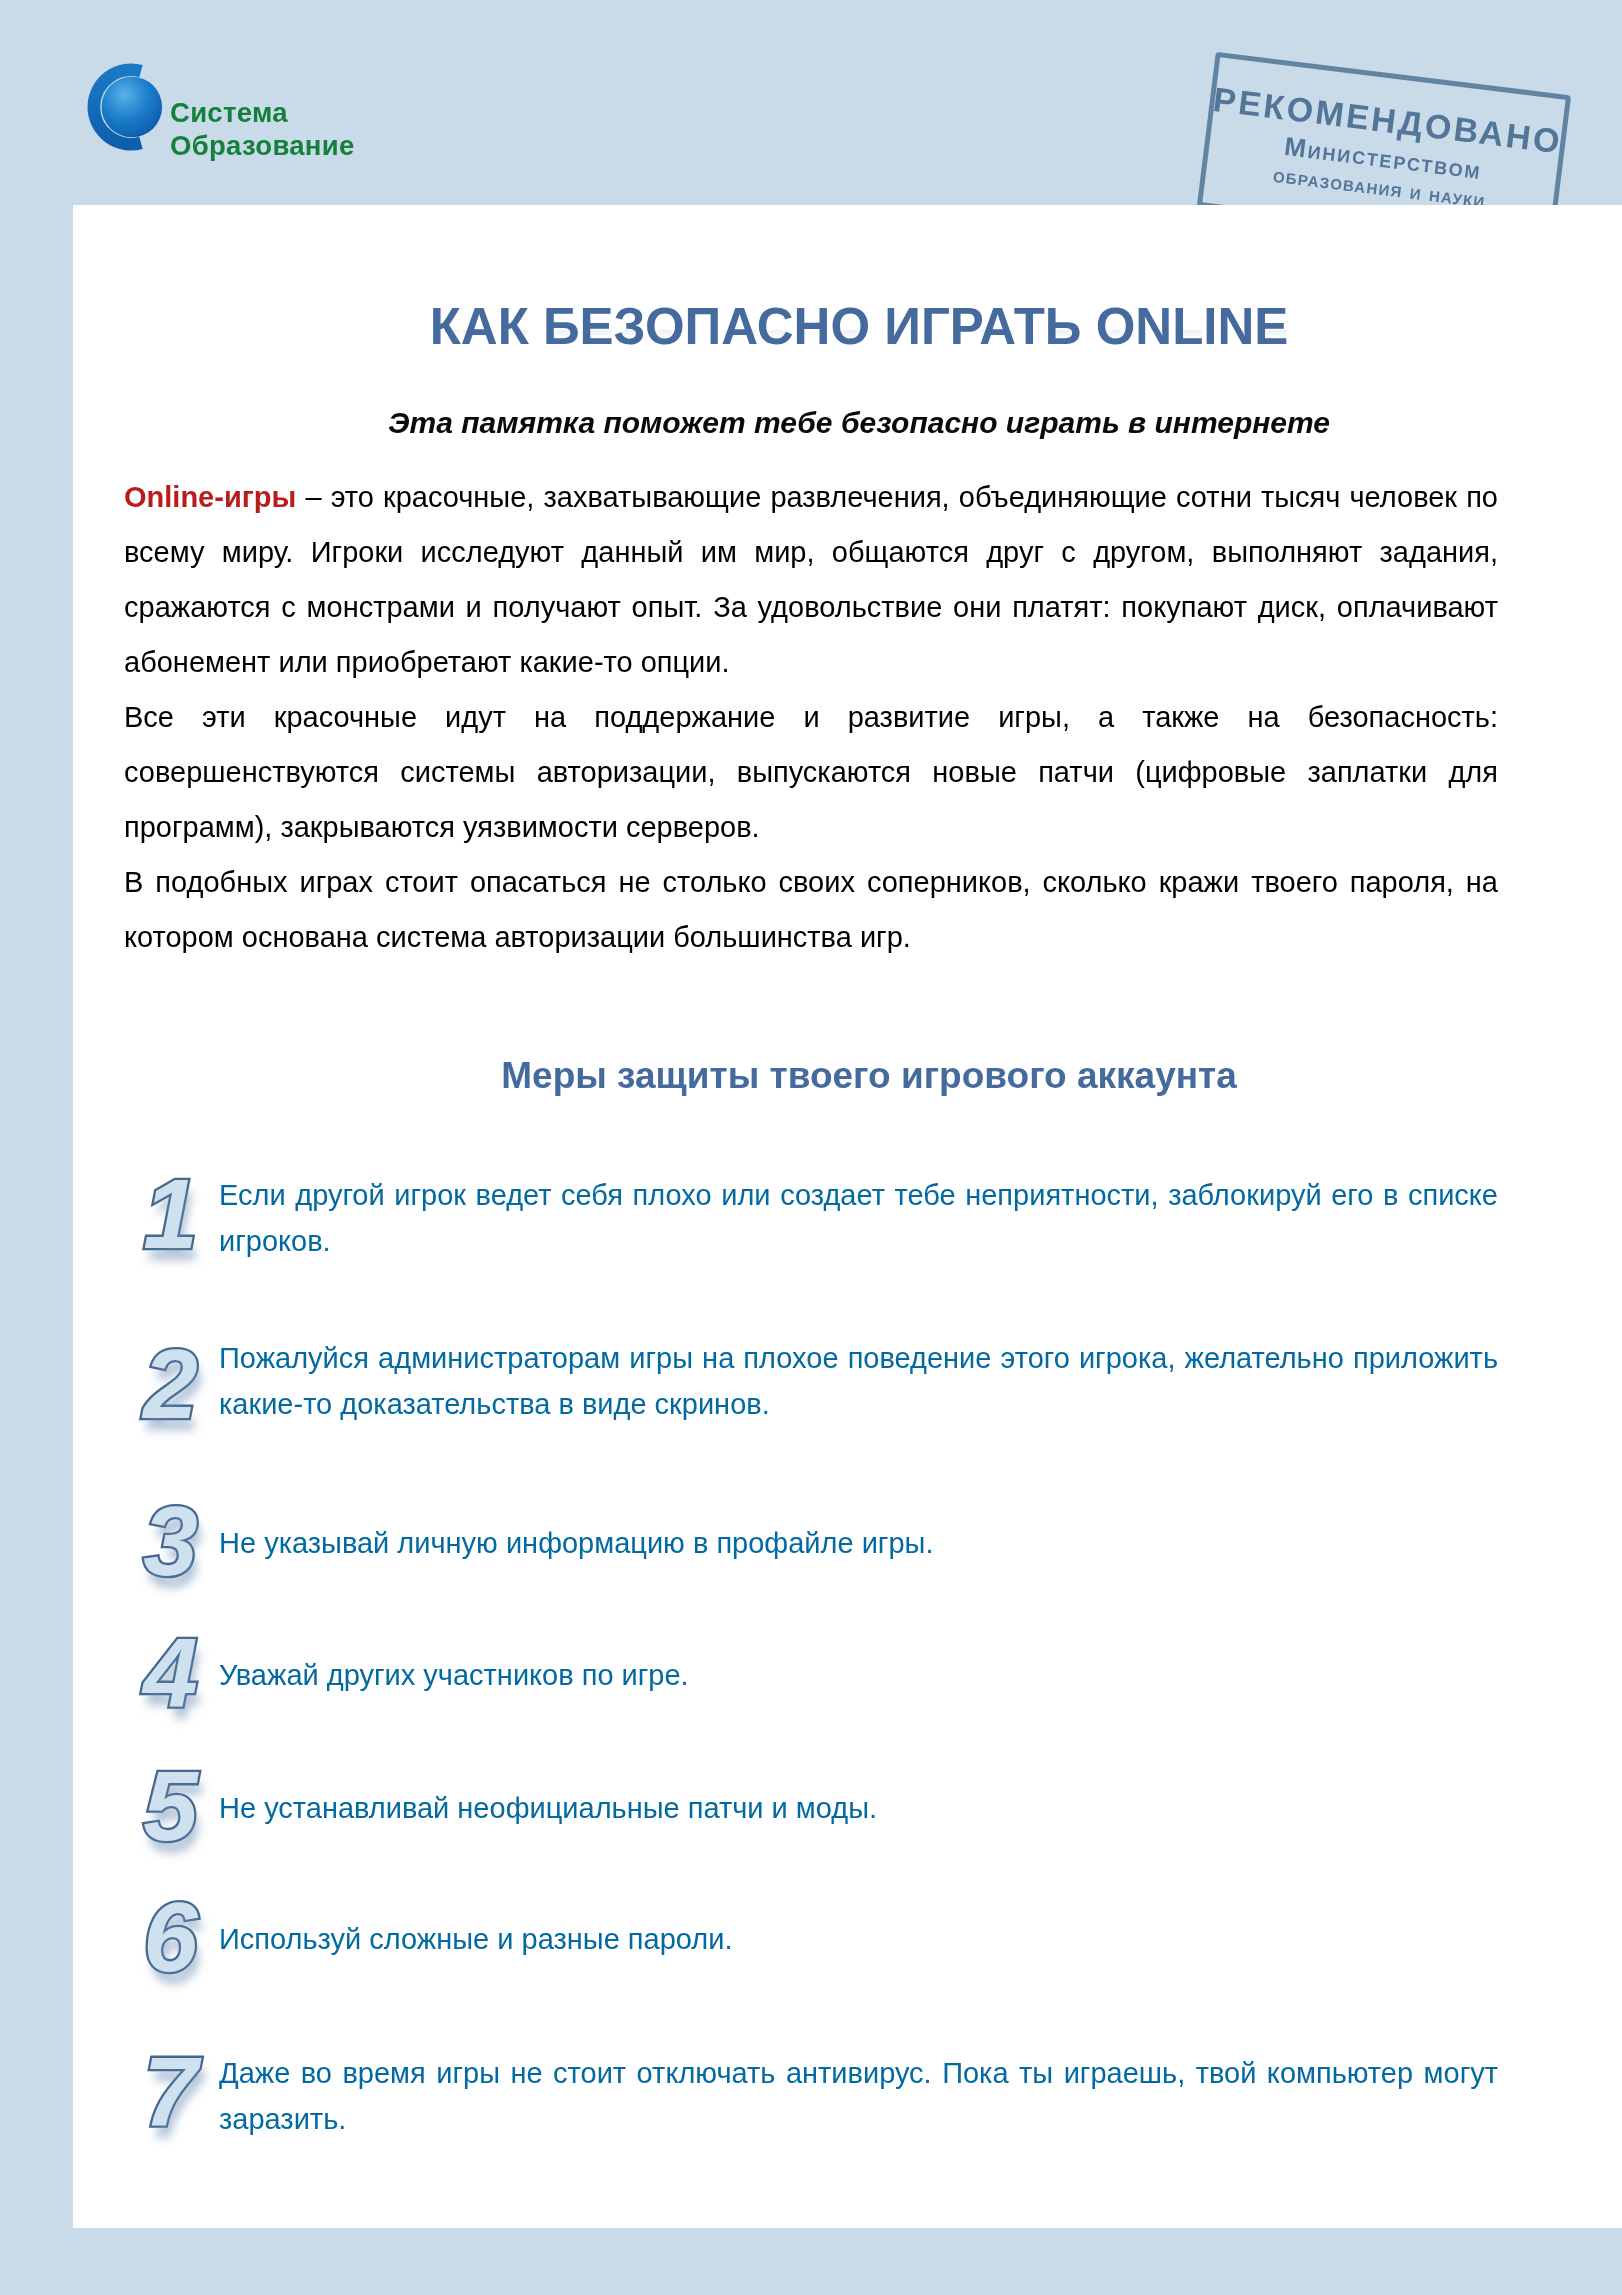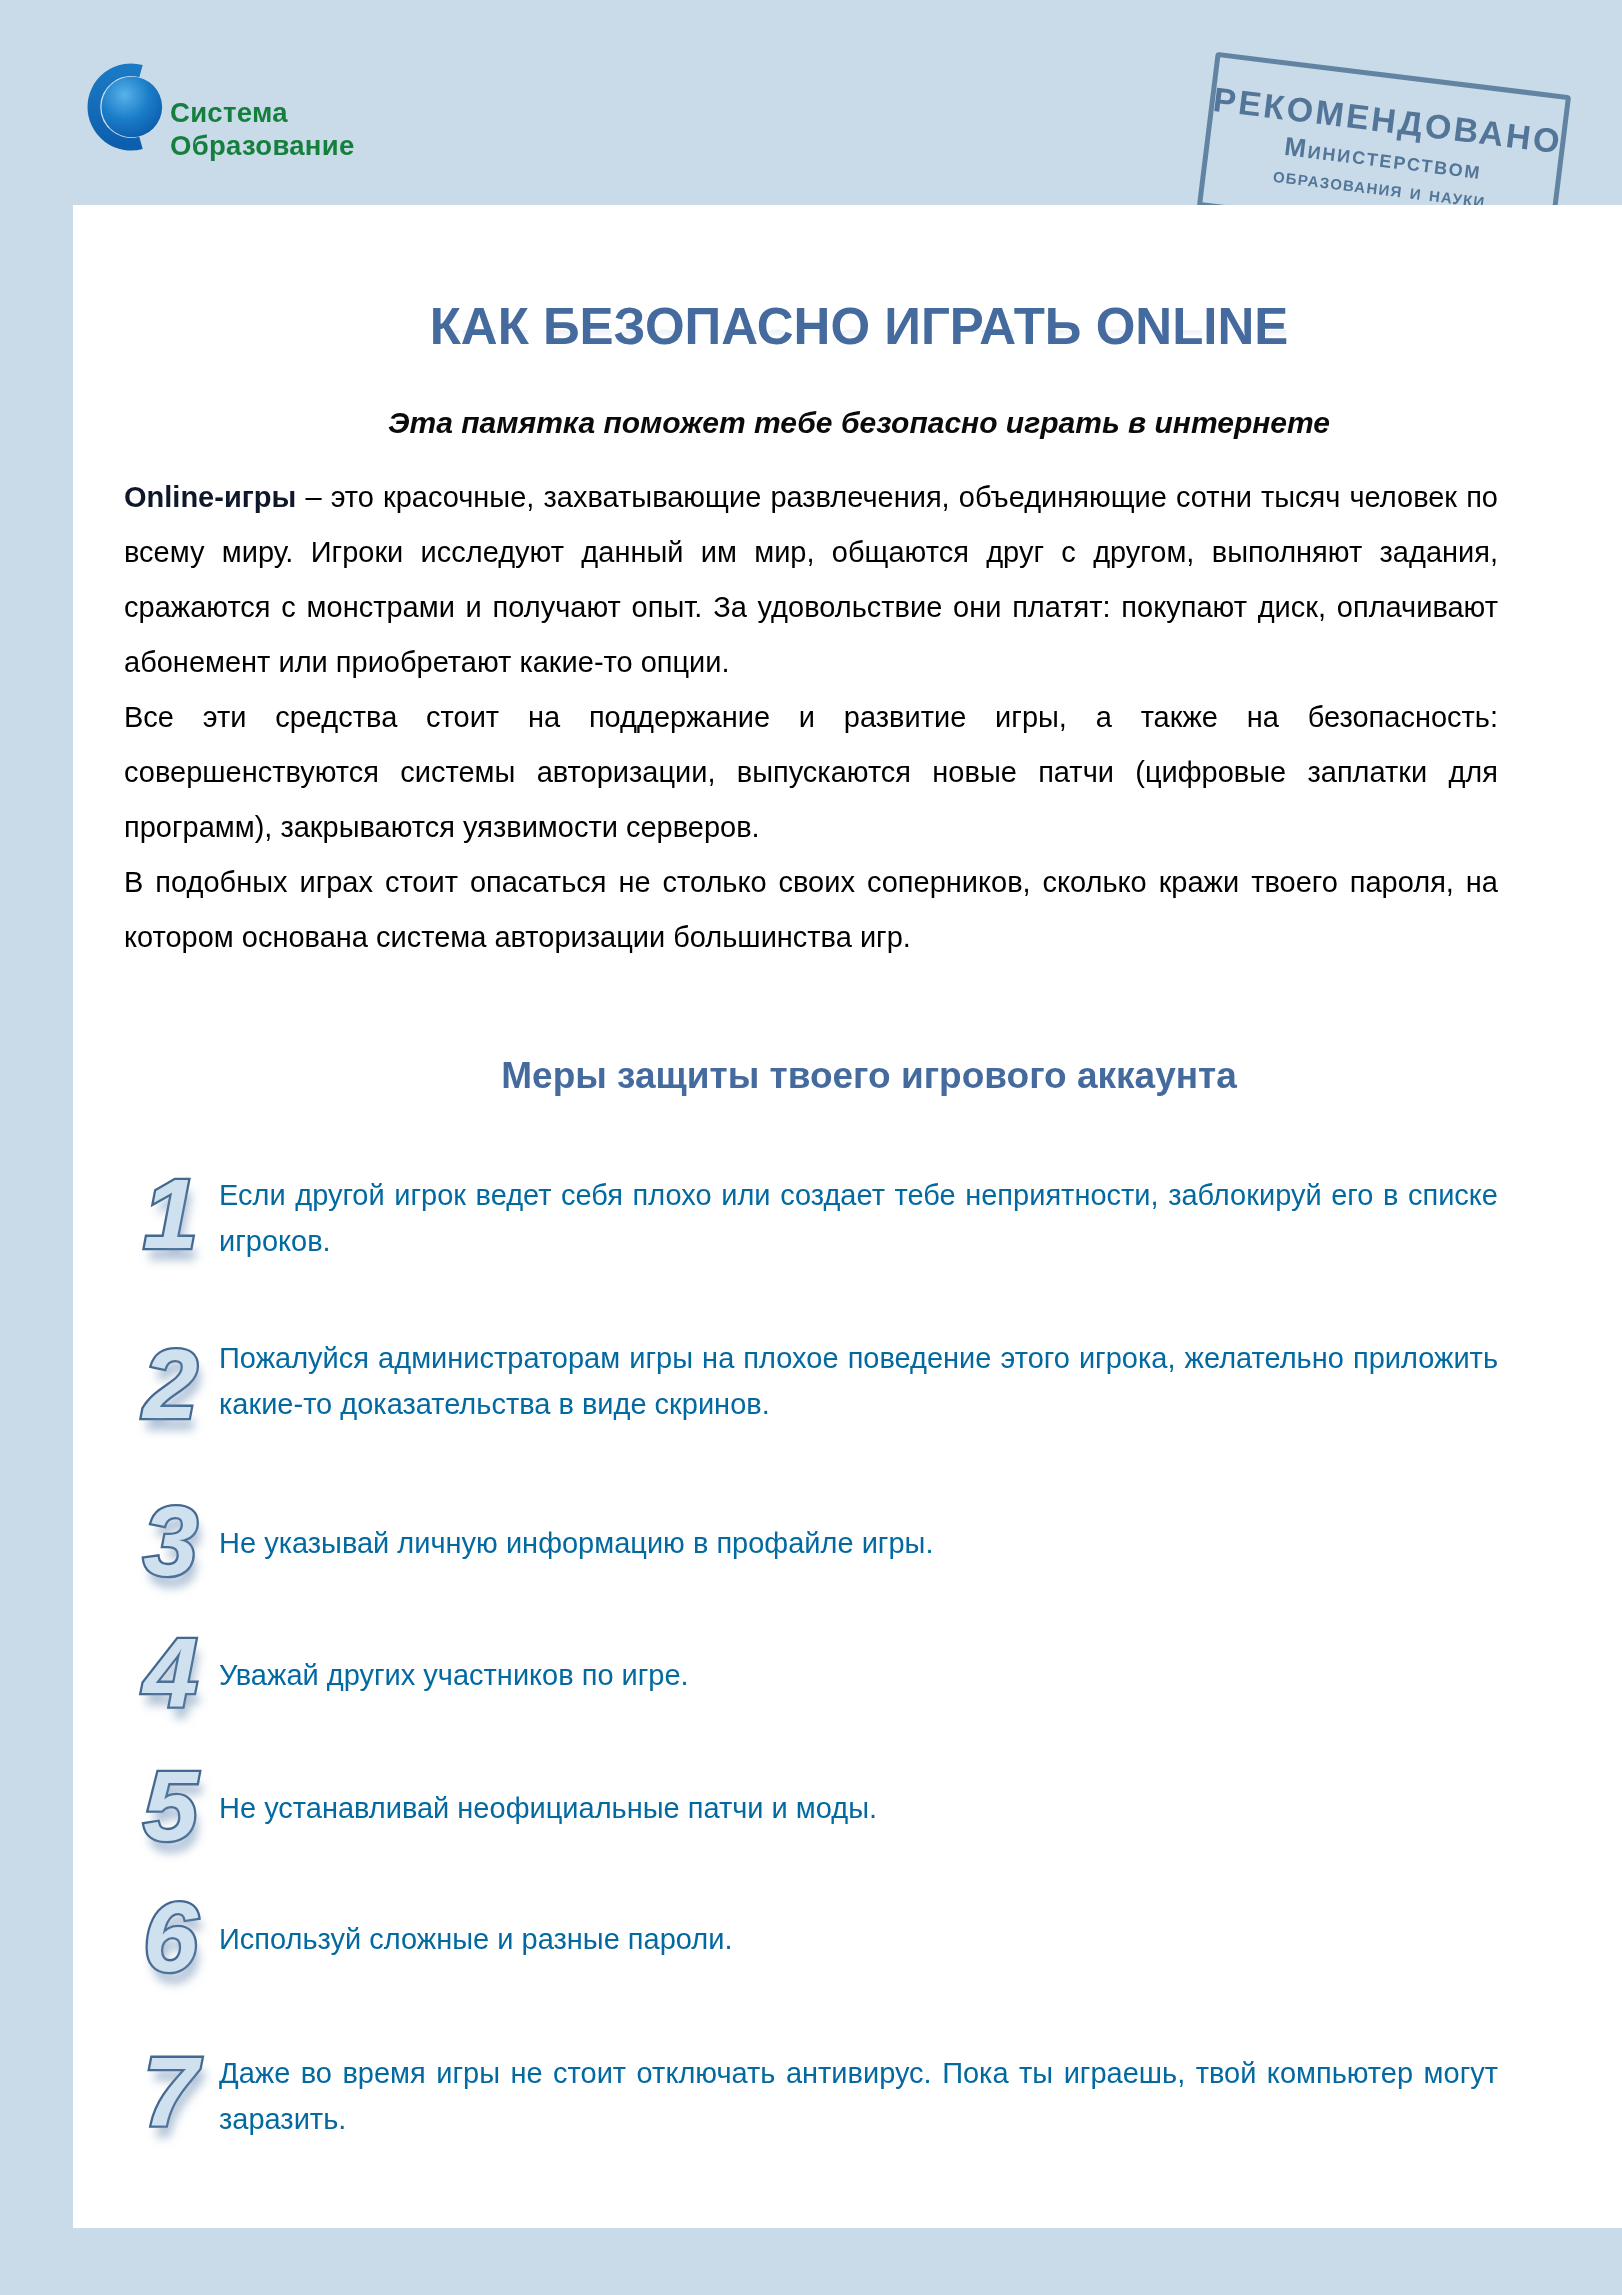--- a/index.html
+++ b/index.html
@@ -52,21 +52,21 @@
     position:absolute; left:0; right:0; top:201px;
     text-align:center;
     font-style:italic; font-size:30px; color:#0a0a0a;font-weight:bold;
   }
 
   .article {
     position:absolute; left:51px; top:265px; width:1374px;
     font-size:29px; line-height:55px; text-align:justify; color:#000;
   }
   .article p { margin:0; }
-  .lead { color:#0f172a; font-weight:800; }
+  .lead { color:#b91c1c; font-weight:800; }
 
   .measures-heading {
     position:absolute; left:0; right:0; top:850px;
     text-align:center;
     font-size:37px; font-weight:800; color:#456a9d;padding-left:20px;
   }
 
   .item { position:absolute; left:58px; width:1367px; height:150px; }
   .item-number {
     position:absolute; left:0; top:0; width:79px;
@@ -114,21 +114,21 @@
   <div class="stamp-line2">Министерством</div>
   <div class="stamp-line3">образования и науки</div>
 </div>
 
 <div class="card">
   <div class="title">КАК БЕЗОПАСНО ИГРАТЬ ONLINE</div>
   <div class="subtitle">Эта памятка поможет тебе безопасно играть в интернете</div>
 
   <div class="article" id="article">
       <p><span class="lead">Online-игры </span>– это красочные, захватывающие развлечения, объединяющие сотни тысяч человек по всему миру. Игроки исследуют данный им мир, общаются друг с другом, выполняют задания, сражаются с монстрами и получают опыт. За удовольствие они платят: покупают диск, оплачивают абонемент или приобретают какие-то опции.</p>
-      <p>Все эти средства стоит на поддержание и развитие игры, а также на безопасность: совершенствуются системы авторизации, выпускаются новые патчи (цифровые заплатки для программ), закрываются уязвимости серверов.</p>
+      <p>Все эти красочные идут на поддержание и развитие игры, а также на безопасность: совершенствуются системы авторизации, выпускаются новые патчи (цифровые заплатки для программ), закрываются уязвимости серверов.</p>
       <p>В подобных играх стоит опасаться не столько своих соперников, сколько кражи твоего пароля, на котором основана система авторизации большинства игр.</p>
     </div>
 
   <div class="measures-heading">Меры защиты твоего игрового аккаунта</div>
 
   <div id="measures-list">
       <div class="item" style="top: 960px;">
         <div class="item-number">1</div>
         <div class="item-text" style="top: 6.5px;">Если другой игрок ведет себя плохо или создает тебе неприятности, заблокируй его в списке игроков.</div>
       </div>

